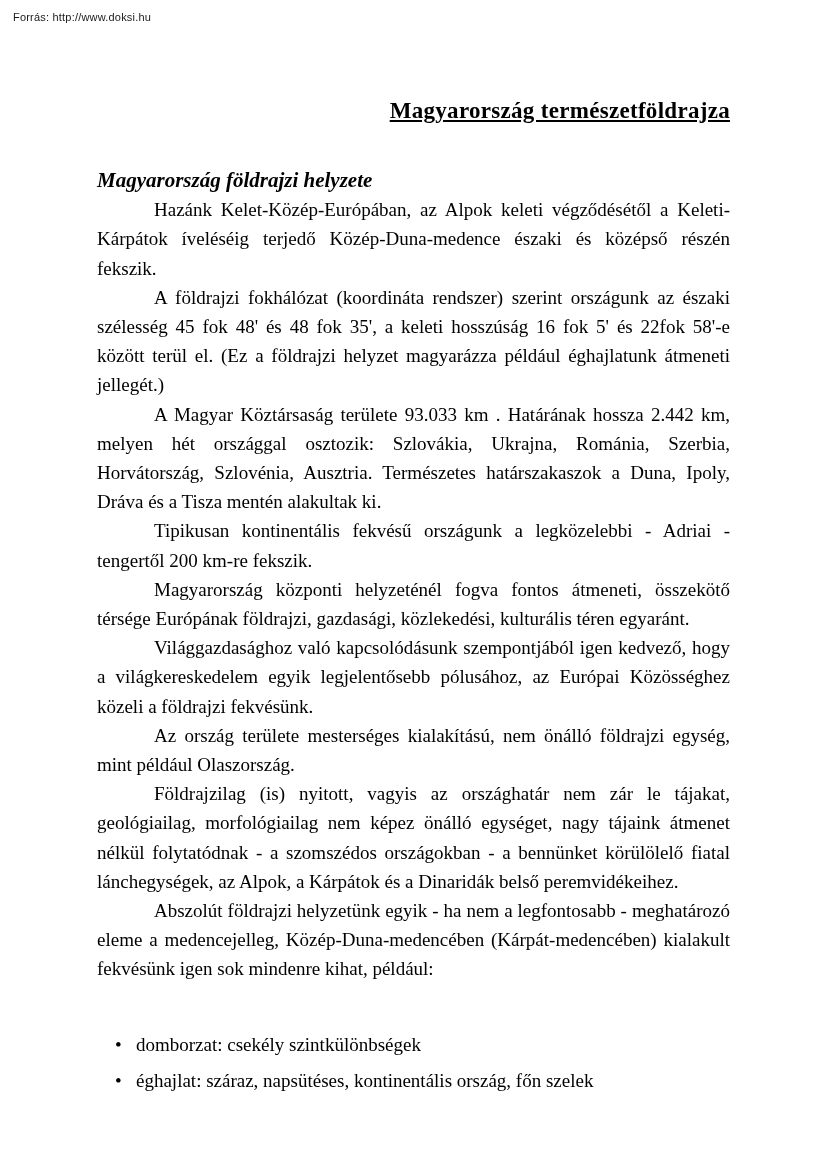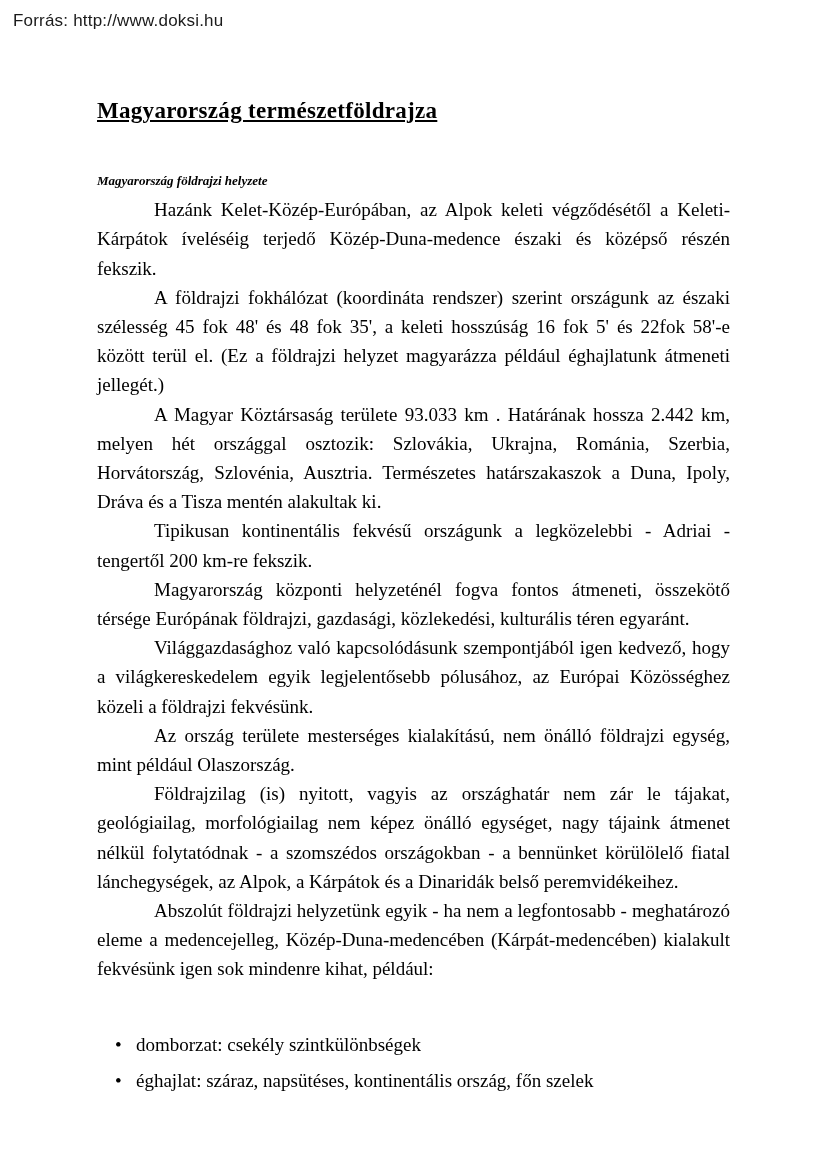--- a/index.html
+++ b/index.html
@@ -15,46 +15,46 @@
     background: #ffffff;
     color: #000000;
     overflow: hidden;
     margin: 0 auto;
   }
   .source-line {
     position: absolute;
     top: 11px;
     left: 13px;
     font-family: "Liberation Sans", sans-serif;
-    font-size: 17px;
+    font-size: 11px;
     color: #1a1a1a;
     letter-spacing: 0.2px;
   }
   .doc {
     position: absolute;
     top: 0;
     left: 97px;
     width: 633px;
     font-family: "Liberation Serif", serif;
     font-size: 19px;
     line-height: 29.2px;
     color: #000000;
   }
   .doc-title {
     margin: 96px 0 0 0;
-    text-align: left;
+    text-align: right;
     font-size: 23px;
     font-weight: bold;
     text-decoration: underline;
     line-height: 30px;
     letter-spacing: 0.3px;
   }
   .section-heading {
     margin: 40px 0 0 0;
-    font-size: 13px;
+    font-size: 21px;
     font-weight: bold;
     font-style: italic;
     line-height: 29.2px;
   }
   .paragraphs p {
     margin: 0;
     text-align: justify;
     text-indent: 57px;
   }
   .bullet-list {

